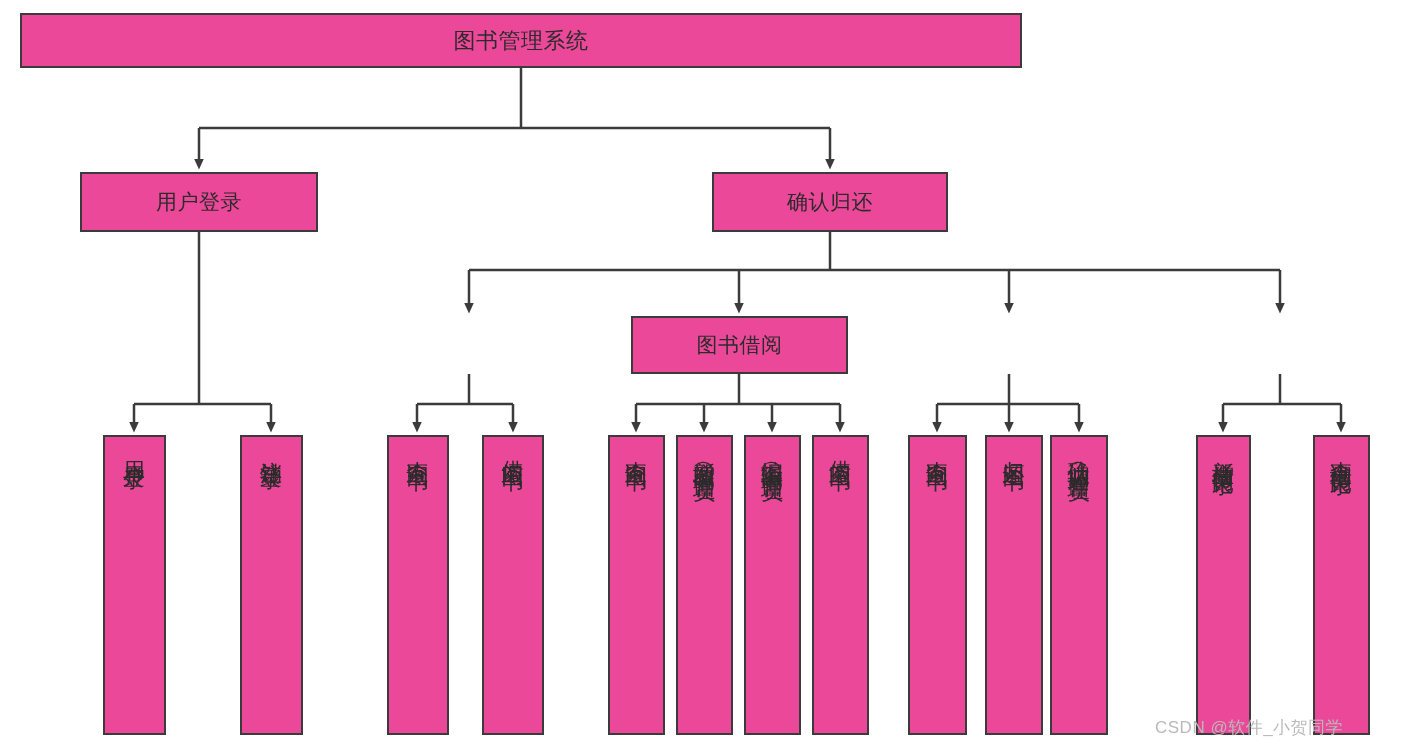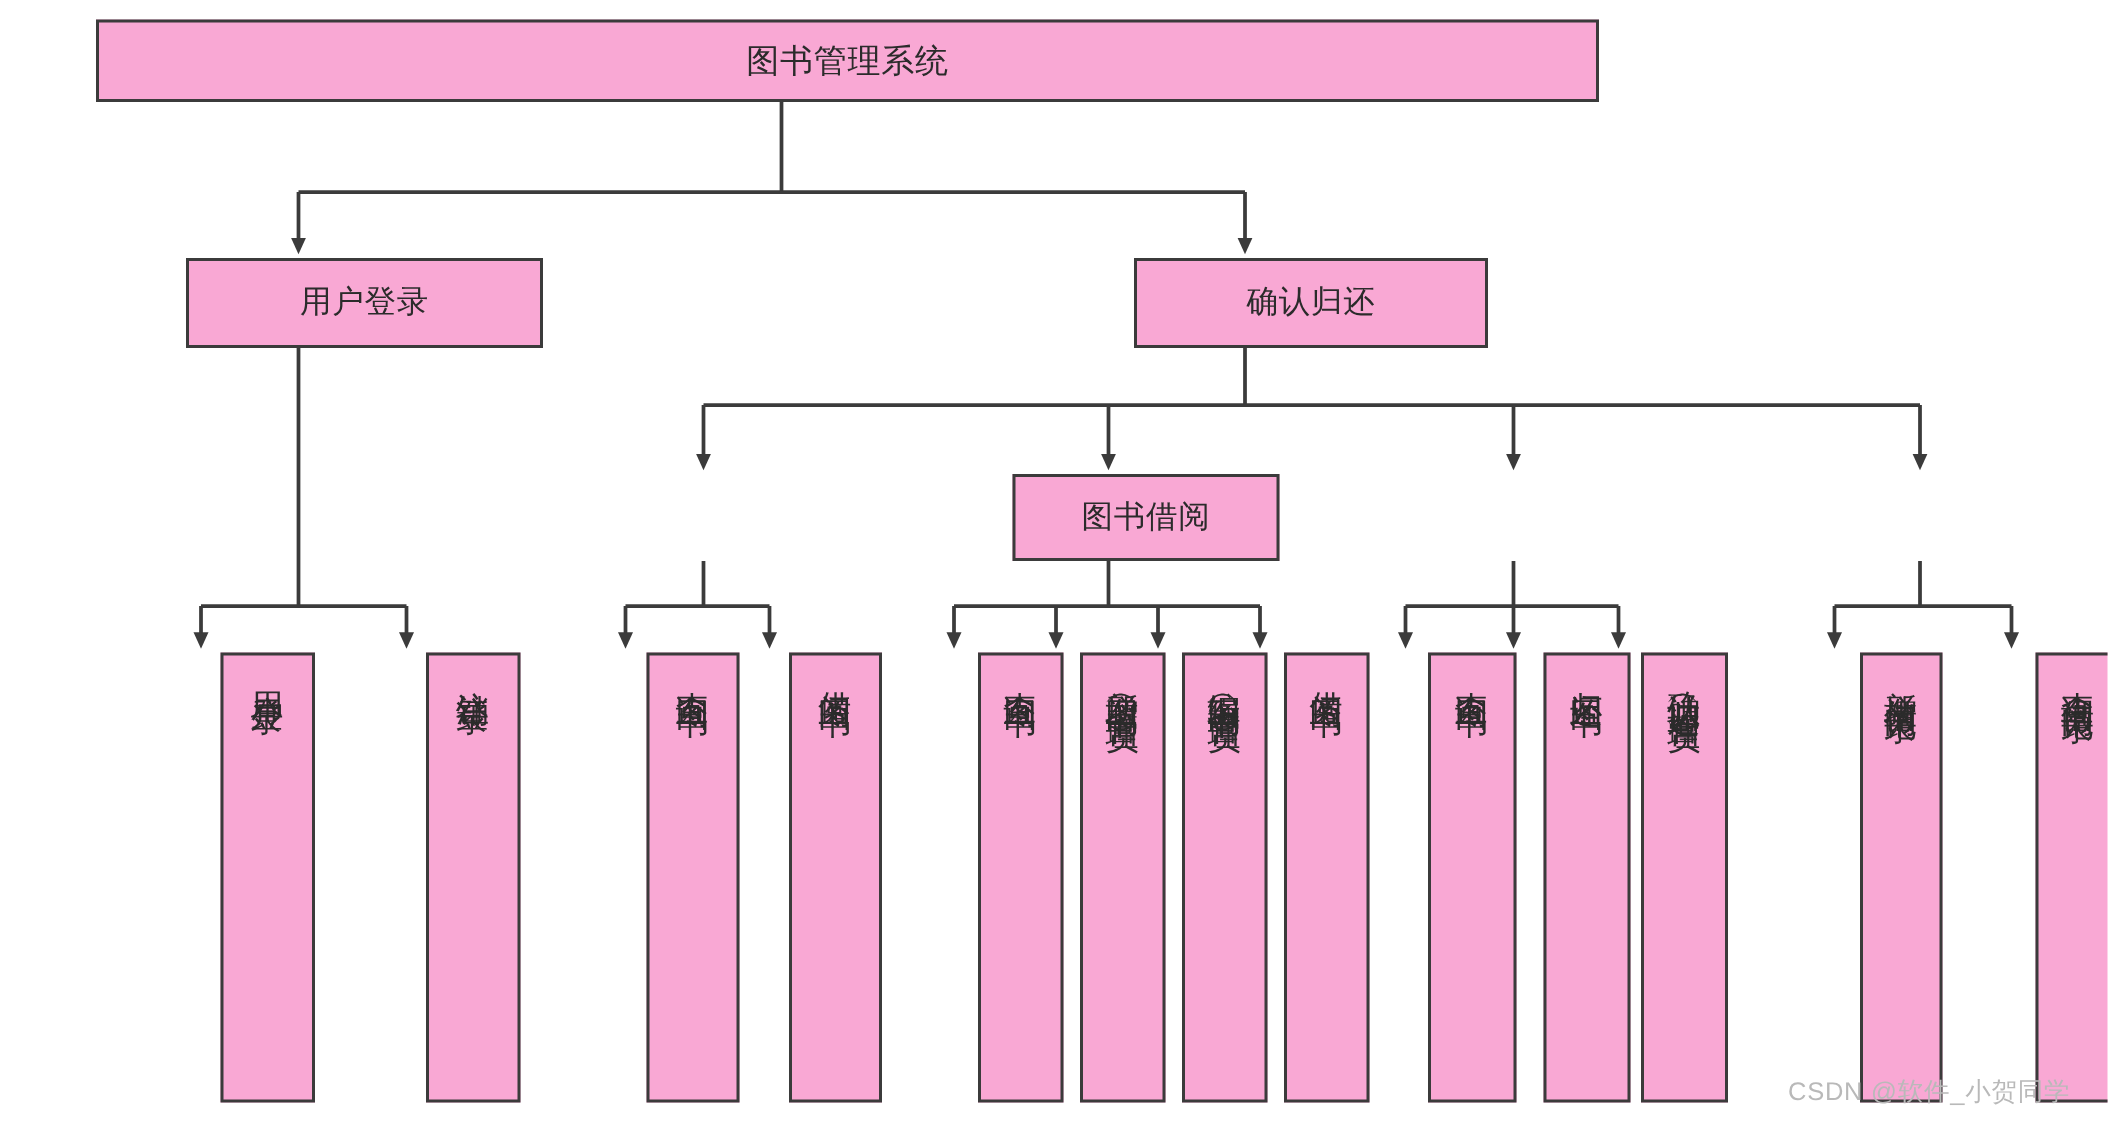--- a/index.html
+++ b/index.html
@@ -11,27 +11,26 @@
     overflow:hidden;
     position:relative;
   }
   #diagram{
     position:absolute;left:0;top:0;width:1405px;height:747px;
   }
   .node{
     position:absolute;
     box-sizing:border-box;
     border:2.5px solid #3b3b3b;
-    background:#f9a8d4;
+    background:#ec4899;
     display:flex;
     align-items:center;
     justify-content:center;
     color:#2b2b2b;
     z-index:5;
-    margin-left:44px;
   }
   .node .lbl{
     display:block;
     text-align:center;
     line-height:1.18;
     letter-spacing:0.5px;
     color:#2b2b2b;
   }
   
   .node.h .lbl{ font-size:21px; }
@@ -125,21 +124,21 @@
     <span class="lbl">图书管理系统</span>
   </div>
 
   <div class="node h" style="left:80px;top:172px;width:238px;height:60px;">
     <span class="lbl">用户登录</span>
   </div>
   <div class="node h" style="left:712px;top:172px;width:236px;height:60px;">
     <span class="lbl">确认归还</span>
   </div>
 
-  <div class="node h" style="left:631px;top:316px;width:178px;height:58px;">
+  <div class="node h" style="left:631px;top:316px;width:217px;height:58px;">
     <span class="lbl">图书借阅</span>
   </div>
 
   <div class="node v" style="left:103px;top:435px;width:63px;height:300px;">
     <span class="lbl">用户登录</span>
   </div>
   <div class="node v" style="left:240px;top:435px;width:63px;height:300px;">
     <span class="lbl">注销登录</span>
   </div>
 
@@ -173,15 +172,15 @@
     <span class="lbl">确认归还（管理员）</span>
   </div>
 
   <div class="node v" style="left:1196px;top:435px;width:55px;height:300px;">
     <span class="lbl">新增借阅记录</span>
   </div>
   <div class="node v" style="left:1313px;top:435px;width:57px;height:300px;">
     <span class="lbl">查询借阅记录</span>
   </div>
 
-  <div class="watermark" style="left:1192px;top:716px;">CSDN @软件_小贺同学</div>
+  <div class="watermark" style="left:1155px;top:716px;">CSDN @软件_小贺同学</div>
 
 </div>
 
 </body></html>

